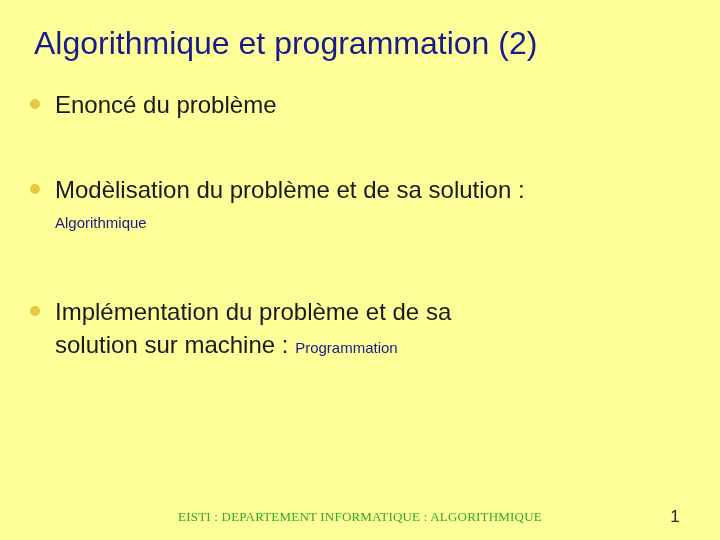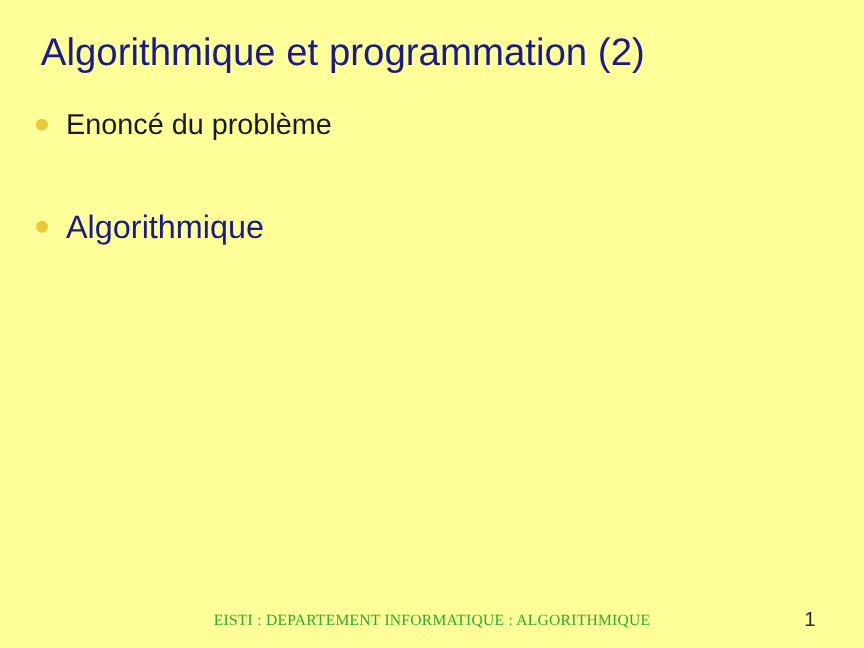--- a/index.html
+++ b/index.html
@@ -60,21 +60,21 @@
     background: #e8c83c;
   }
   .bullet-text {
     font-size: 24px;
     line-height: 33px;
     color: #1a1a1a;
     font-weight: 400;
   }
   .emph {
     color: #1a1a8c;
-    font-size: 27px;
+    font-size: 15px;
   }
   .sub-line {
     display: block;
   }
 
   
   .item-1 { }
   .item-2 { margin-bottom: 56px; }
 
   
@@ -121,24 +121,32 @@
     <div class="bullet-item item-1">
       <span class="bullet-marker"></span>
       <div class="bullet-text">
         <span>Enoncé du problème</span>
       </div>
     </div>
 
     <div class="bullet-item item-2">
       <span class="bullet-marker"></span>
       <div class="bullet-text">
+        <span>Modèlisation du problème et de sa solution :</span>
         <span class="sub-line emph">Algorithmique</span>
       </div>
     </div>
 
+    <div class="bullet-item item-3">
+      <span class="bullet-marker"></span>
+      <div class="bullet-text">
+        <span>Implémentation du problème et de sa</span>
+        <span class="sub-line"><span>solution sur machine : </span><span class="emph">Programmation</span></span>
+      </div>
+    </div>
 
   </div>
 
   <div class="footer">
     <div class="footer-text">EISTI : DEPARTEMENT INFORMATIQUE : ALGORITHMIQUE</div>
     <div class="page-number">1</div>
   </div>
 
 </div>
 

